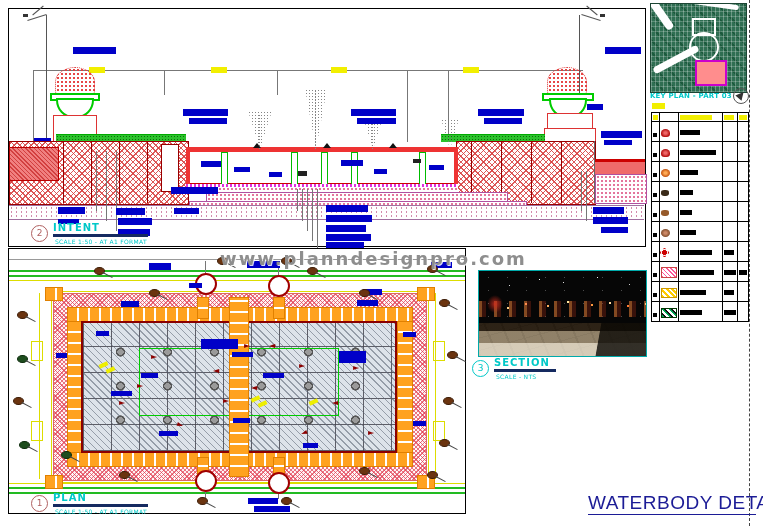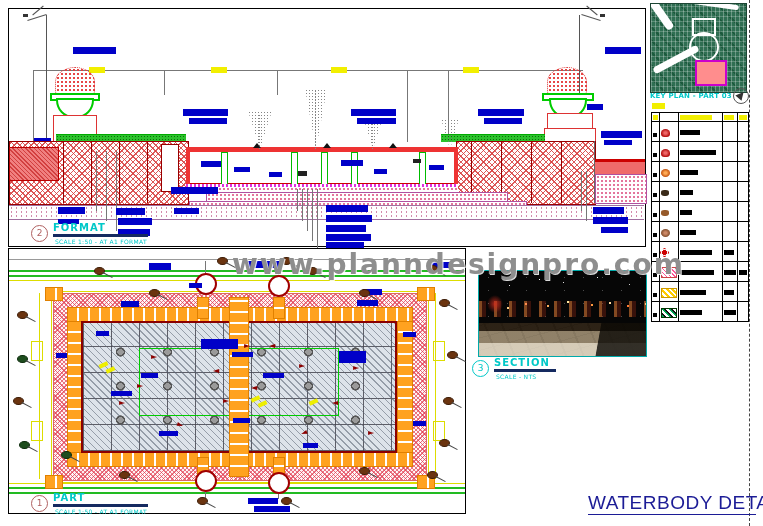--- a/index.html
+++ b/index.html
@@ -49,21 +49,21 @@
   .sym{display:inline-block;vertical-align:middle;}
   .sym.tree-red{width:9px;height:8px;background:radial-gradient(#e66 20%,#a00 75%);border-radius:50% 50% 40% 40%;}
   .sym.tree-orange{width:9px;height:8px;background:radial-gradient(#fa5 20%,#b40 75%);border-radius:50%;}
   .sym.shrub-dark{width:8px;height:6px;background:#3a2a18;border-radius:40%;}
   .sym.shrub-brown{width:8px;height:6px;background:#965a2a;border-radius:40%;}
   .sym.tree-brown{width:9px;height:8px;background:radial-gradient(#c86 20%,#742 75%);border-radius:50%;}
   .sym.flower-red{width:7px;height:7px;border-radius:50%;background:radial-gradient(#c00 45%,transparent 50%);box-shadow:3px 0 0 -2px #c00,-3px 0 0 -2px #c00,0 3px 0 -2px #c00,0 -3px 0 -2px #c00;}
   .sym.hatch-pink{width:14px;height:9px;background:repeating-linear-gradient(45deg,#f59 0 1px,#fff 1px 3px),repeating-linear-gradient(-45deg,#f59 0 1px,#fff 1px 3px);border:1px solid #c44;}
   .sym.hatch-yellow{width:14px;height:8px;background:repeating-linear-gradient(45deg,#fc0 0 2px,#fff 2px 4px);border:1px solid #c90;}
   .sym.checker-green{width:14px;height:8px;background:repeating-linear-gradient(45deg,#0a5 0 2px,#111 2px 3px,#fff 3px 5px);border:1px solid #030;}
-  .watermark{position:absolute;left:220px;top:248px;font-size:28px;font-weight:bold;color:#8e8e8e;letter-spacing:2px;text-shadow:1px 1px 0 rgba(255,255,255,.85);z-index:50;margin-left:12px;}
+  .watermark{position:absolute;left:220px;top:248px;font-size:18px;font-weight:bold;color:#8e8e8e;letter-spacing:2px;text-shadow:1px 1px 0 rgba(255,255,255,.85);z-index:50;}
   .sheet-title{position:absolute;left:588px;top:492px;font-size:19px;color:var(--title_navy,#1c1c96);font-family:"Liberation Sans",sans-serif;letter-spacing:.5px;white-space:nowrap;}
   .photo{position:absolute;left:478px;top:270px;width:167px;height:85px;background:#060606;border:1px solid #0aa;overflow:hidden;
     background-image:radial-gradient(rgba(255,255,255,.28) .7px,transparent 1px);background-size:19px 13px;}
 </style>
 </head>
 <body style="--annotation_blue: #0000c8; --label_cyan: #00c8c8; --title_navy: #1c1c96; --hatch_red: #d23c3c; --paver_orange: #ffa21f; --grass_green: #2cc22c; --keyplan_green: #2f6e52;">
 
 <div class="sheet">
 
   <div class="panel" style="left:8px;top:8px;width:636px;height:237px;">
@@ -192,21 +192,21 @@
     <div class="bar deco" style="left:317px;top:216px;width:40px;height:7px;"></div>
     <div class="bar deco" style="left:317px;top:225px;width:45px;height:7px;"></div>
     <div class="bar deco" style="left:317px;top:233px;width:38px;height:6px;"></div>
 
     <div class="bar deco" style="left:584px;top:198px;width:31px;height:7px;"></div>
     <div class="bar deco" style="left:584px;top:208px;width:35px;height:7px;"></div>
     <div class="bar deco" style="left:592px;top:218px;width:27px;height:6px;"></div>
 
     <div class="callout" style="left:22px;top:216px;">
       <span class="cnum">2</span>
-      <span class="clabel">FORMAT</span>
+      <span class="clabel">INTENT</span>
       <div class="cline deco"></div>
       <span class="csub">SCALE 1:50  -  AT A1 FORMAT</span>
     </div>
   </div>
 
   <div class="keyplan">
     <div class="abs deco" style="left:-8px;top:6px;width:36px;height:8px;background:#fff;border-radius:4px;transform:rotate(55deg);"></div>
     <div class="abs deco" style="left:0px;top:52px;width:50px;height:7px;background:#fff;border-radius:4px;transform:rotate(-28deg);"></div>
     <div class="abs deco" style="left:26px;top:-3px;width:62px;height:5px;background:#fff;border-radius:3px;transform:rotate(8deg);"></div>
     <div class="abs deco" style="left:38px;top:28px;width:26px;height:26px;border:2px solid #fff;border-radius:50%;"></div>
@@ -427,21 +427,21 @@
     <div class="shrub g deco" style="left:8px;top:106px;"></div>
     <div class="shrub deco" style="left:4px;top:148px;"></div>
     <div class="shrub g deco" style="left:10px;top:192px;"></div>
     <div class="shrub deco" style="left:430px;top:50px;"></div>
     <div class="shrub deco" style="left:438px;top:102px;"></div>
     <div class="shrub deco" style="left:434px;top:148px;"></div>
     <div class="shrub deco" style="left:430px;top:190px;"></div>
 
     <div class="callout" style="left:22px;top:246px;">
       <span class="cnum">1</span>
-      <span class="clabel">PART</span>
+      <span class="clabel">PLAN</span>
       <div class="cline deco"></div>
       <span class="csub">SCALE 1:50  -  AT A1 FORMAT</span>
     </div>
   </div>
 
   <div class="photo">
     <div class="abs deco" style="left:0;top:30px;width:167px;height:16px;background:repeating-linear-gradient(90deg,rgba(255,140,60,.5) 0 3px,rgba(150,40,20,.35) 3px 7px,rgba(0,0,0,0) 7px 15px);"></div>
     <div class="abs deco" style="left:8px;top:24px;width:16px;height:18px;background:radial-gradient(rgba(210,45,30,.85),transparent 70%);"></div>
     <div class="abs deco" style="left:0;top:52px;width:167px;height:33px;background-color:#8a7a66;background-image:linear-gradient(to top,rgba(218,208,188,.95) 0 40%,rgba(145,130,105,.9) 40% 75%,rgba(40,30,18,.95) 75% 100%),repeating-linear-gradient(68deg,rgba(25,18,10,.85) 0 2px,transparent 2px 16px),repeating-linear-gradient(-15deg,rgba(25,18,10,.6) 0 1px,transparent 1px 12px);"></div>
     <div class="abs deco" style="left:88px;top:52px;width:79px;height:33px;background:linear-gradient(100deg,transparent 40%,rgba(10,8,4,.8) 41%);"></div>

